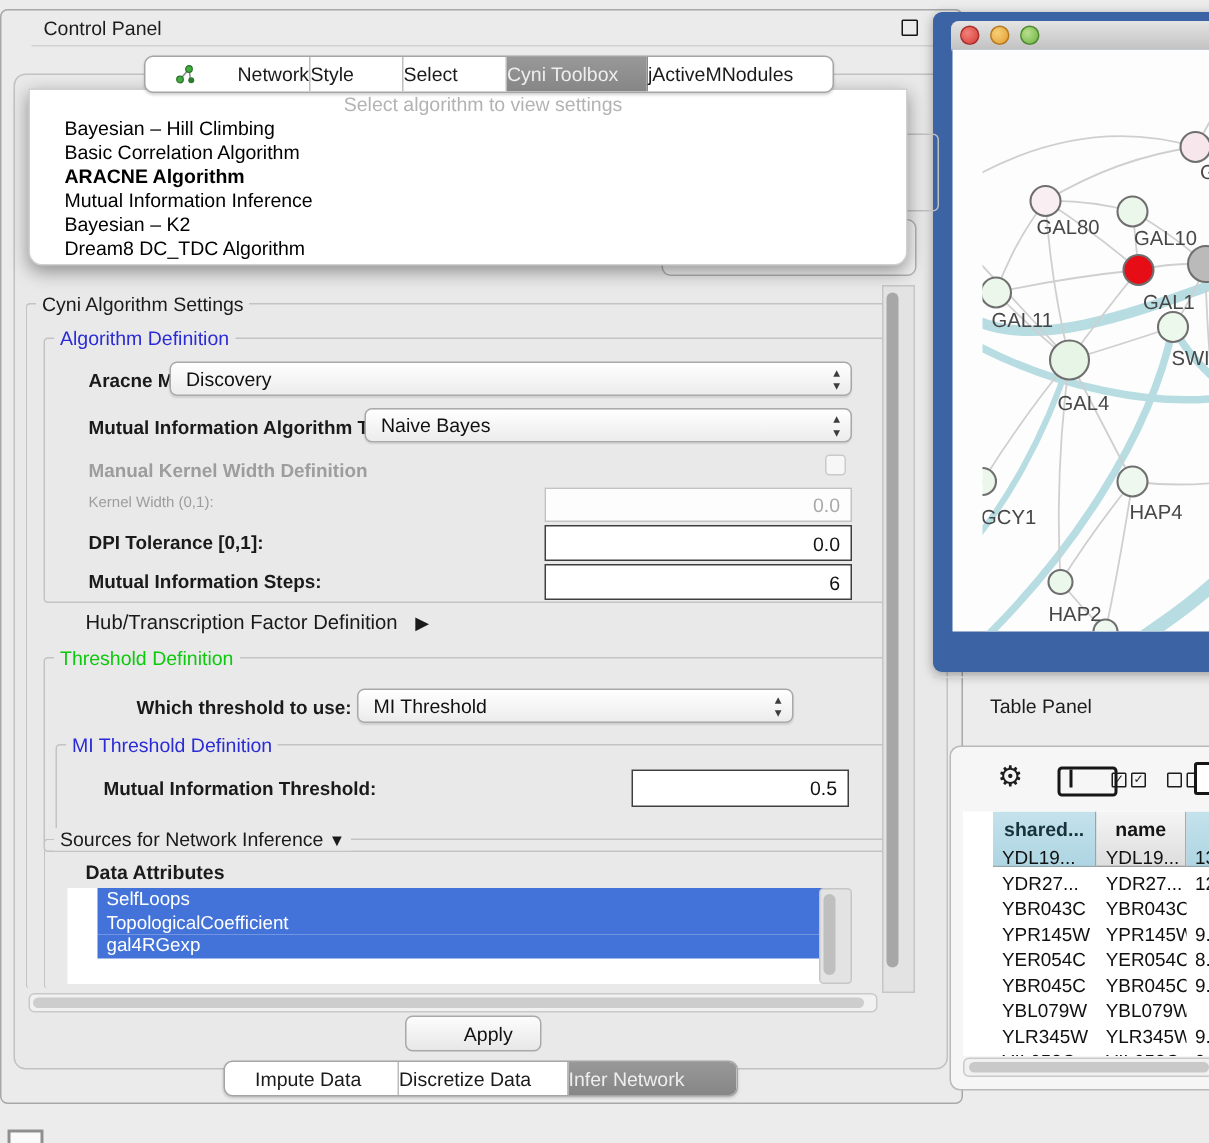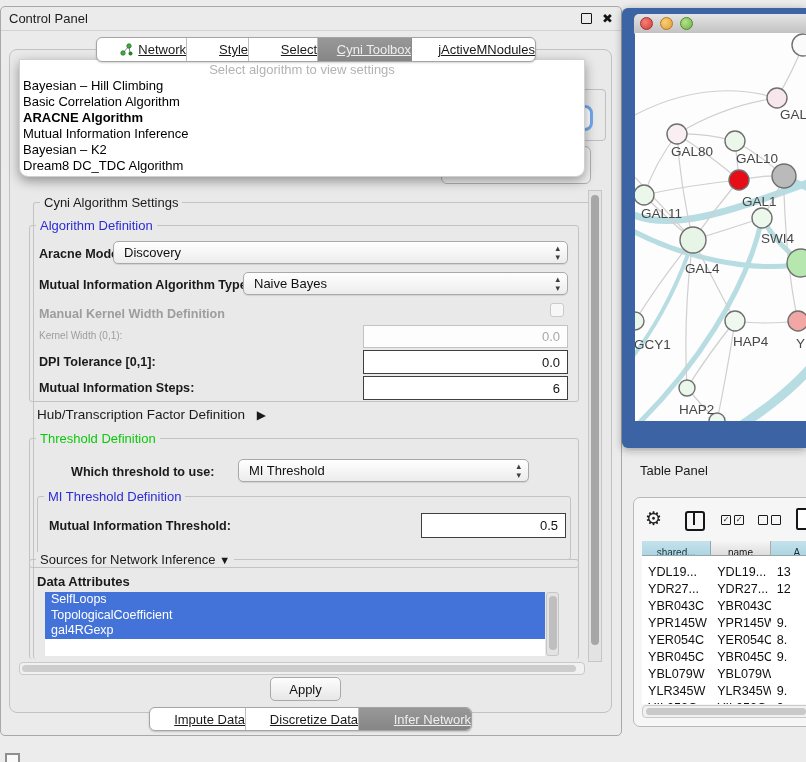--- a/index.html
+++ b/index.html
@@ -1,31 +1,31 @@
 <!DOCTYPE html>
 <html><head>
 <meta charset="utf-8">
 <style>
   html,body{margin:0;padding:0;background:#ececec;}
   #stage{position:relative;width:806px;height:762px;overflow:hidden;
          font-family:"Liberation Sans","DejaVu Sans",sans-serif;background:#ececec;
          -webkit-font-smoothing:antialiased;}
-  .abs{position:absolute;}
+  .abs{position:absolute;padding-left:20px;}
   
   .win{background:#ebebeb;border:1px solid #a8a8a8;border-radius:5px;}
   .titlebar{height:23px;border-bottom:1px solid #d2d2d2;display:flex;align-items:center;
             font-size:13px;color:#1c1c1c;padding-left:8px;}
   .winbtns{position:absolute;right:8px;top:5px;display:flex;gap:10px;align-items:center;}
   .floatbtn{width:9px;height:9px;border:1.6px solid #141414;border-radius:1px;background:transparent;}
   .closebtn{font-size:13px;font-weight:bold;color:#141414;line-height:13px;}
   
   .seg{display:flex;background:#fff;border:1px solid #a5a5a5;border-radius:6px;overflow:hidden;
        box-shadow:0 1px 2px rgba(0,0,0,.18);}
-  .seg .s{display:flex;align-items:center;justify-content:flex-end;font-size:13px;color:#1a1a1a;
-          border-right:1px solid #bdbdbd;height:100%;box-sizing:border-box;gap:5px;text-decoration:underline;}
+  .seg .s{display:flex;align-items:center;justify-content:space-between;font-size:13px;color:#1a1a1a;
+          border-right:1px solid #bdbdbd;height:100%;box-sizing:border-box;gap:5px;}
   .seg .s:last-child{border-right:none;}
   .seg .s.active{background:linear-gradient(#989898,#868686);color:#eeeeee;border-color:#8a8a8a;}
   
   .bigpanel{background:#e9e9e9;border:1px solid #c2c2c2;border-radius:8px;}
   .grp{border:1px solid #c3c3c3;border-radius:3px;background:transparent;}
   .grp>.gtitle{position:absolute;top:-8px;left:6px;background:#e9e9e9;padding:0 4px;font-size:13px;}
   .t-blue{color:#2b2bd6;}.t-green{color:#0cc90c;}.t-black{color:#1a1a1a;}
   .lbl{font-size:10px;color:#1a1a1a;white-space:nowrap;}
   .lbl.b{font-weight:bold;font-size:12.6px;}
   .lbl.dis{color:#9d9d9d;}
@@ -68,22 +68,22 @@
   .tp-box{background:#f6f6f6;border:1px solid #b9b9b9;border-radius:7px;}
   .gear{font-size:19px;color:#1d1d1d;line-height:19px;}
   .colicon{width:16px;height:16px;border:2px solid #161616;border-radius:3px;position:relative;}
   .colicon:after{content:"";position:absolute;left:6px;top:0;width:2px;height:12px;background:#161616;}
   .cb{width:10px;height:10px;border:1.6px solid #1b1b1b;border-radius:1px;display:inline-block;
       box-sizing:border-box;font-size:8px;font-weight:bold;line-height:7px;text-align:center;color:#1b1b1b;}
   .pageicon{width:14px;height:18px;border:2px solid #161616;border-radius:2px;background:#fff;}
   .tbl{background:#fff;font-size:12.6px;color:#101010;}
   .tr{display:flex;height:17px;line-height:17px;}
   .td{overflow:hidden;white-space:nowrap;padding-left:6px;box-sizing:border-box;}
-  .th{height:15px;line-height:23px;text-align:center;font-size:10px;color:#17323a;
-      box-sizing:border-box;border-right:1px solid #90a8b0;border-bottom:1px solid #90a8b0;overflow:hidden;}
+  .th{height:37px;line-height:23px;text-align:center;font-size:13px;color:#17323a;
+      box-sizing:border-box;border-right:1px solid #90a8b0;border-bottom:1px solid #90a8b0;overflow:hidden;font-weight:bold;}
   .th.hl{background:linear-gradient(#c4e2ec,#aed5e2);}
   .th.plain{background:linear-gradient(#f5f5f5,#dddddd);border-right:1px solid #ababab;
             border-bottom:1px solid #9d9d9d;color:#141414;}
 </style>
 </head>
 <body>
 
 <div id="stage">
 
   <div class="abs win" style="left:0px;top:6px;width:620px;height:728px;">
@@ -131,21 +131,21 @@
       <div id="dd-list">
           <div class="dd-item">Bayesian – Hill Climbing</div>
           <div class="dd-item">Basic Correlation Algorithm</div>
           <div class="dd-item sel">ARACNE Algorithm</div>
           <div class="dd-item">Mutual Information Inference</div>
           <div class="dd-item">Bayesian – K2</div>
           <div class="dd-item">Dream8 DC_TDC Algorithm</div>
         </div>
     </div>
 
-    <div class="abs grp" style="left:32px;top:195px;width:567px;height:456px;border-bottom:none;text-align:right;">
+    <div class="abs grp" style="left:16px;top:195px;width:567px;height:456px;border-bottom:none;text-align:right;">
       <span class="gtitle t-black">Cyni Algorithm Settings</span>
     </div>
 
     <div class="abs grp" style="left:28px;top:218px;width:548px;height:175px;">
       <span class="gtitle t-blue" style="background:#e9e9e9;">Algorithm Definition</span>
     </div>
 
     <div class="abs lbl b" style="left:38px;top:240px;">Aracne Mode:</div>
     <div class="combo" style="left:112px;top:234px;width:455px;">
       <span>Discovery</span>

